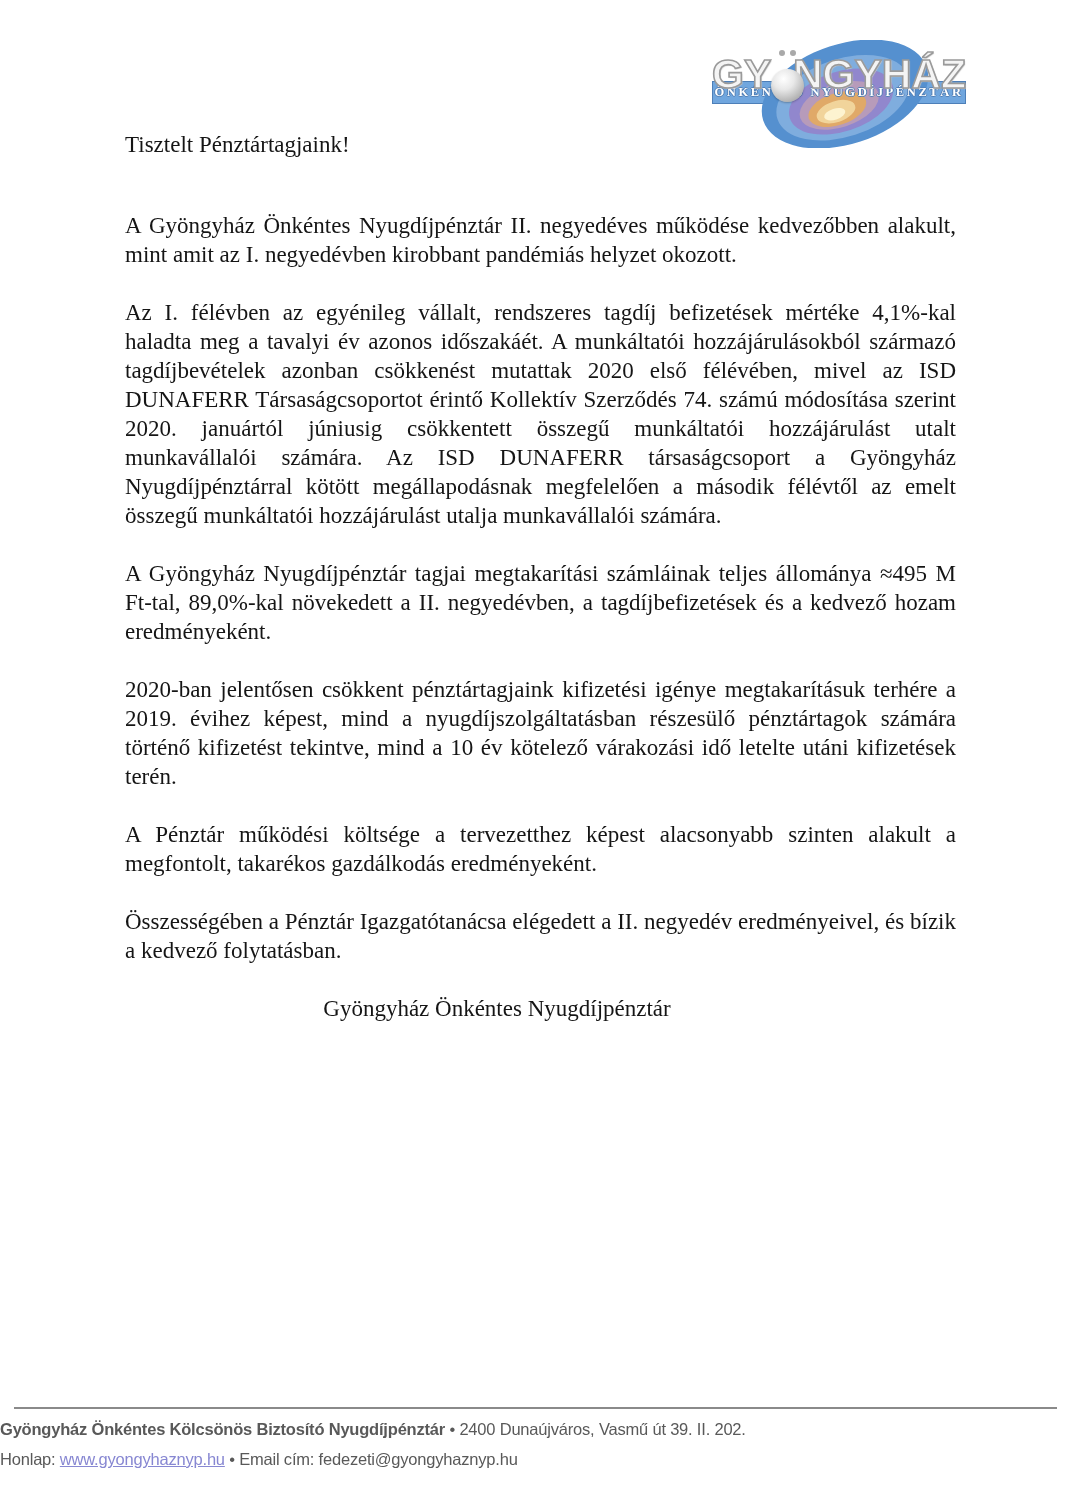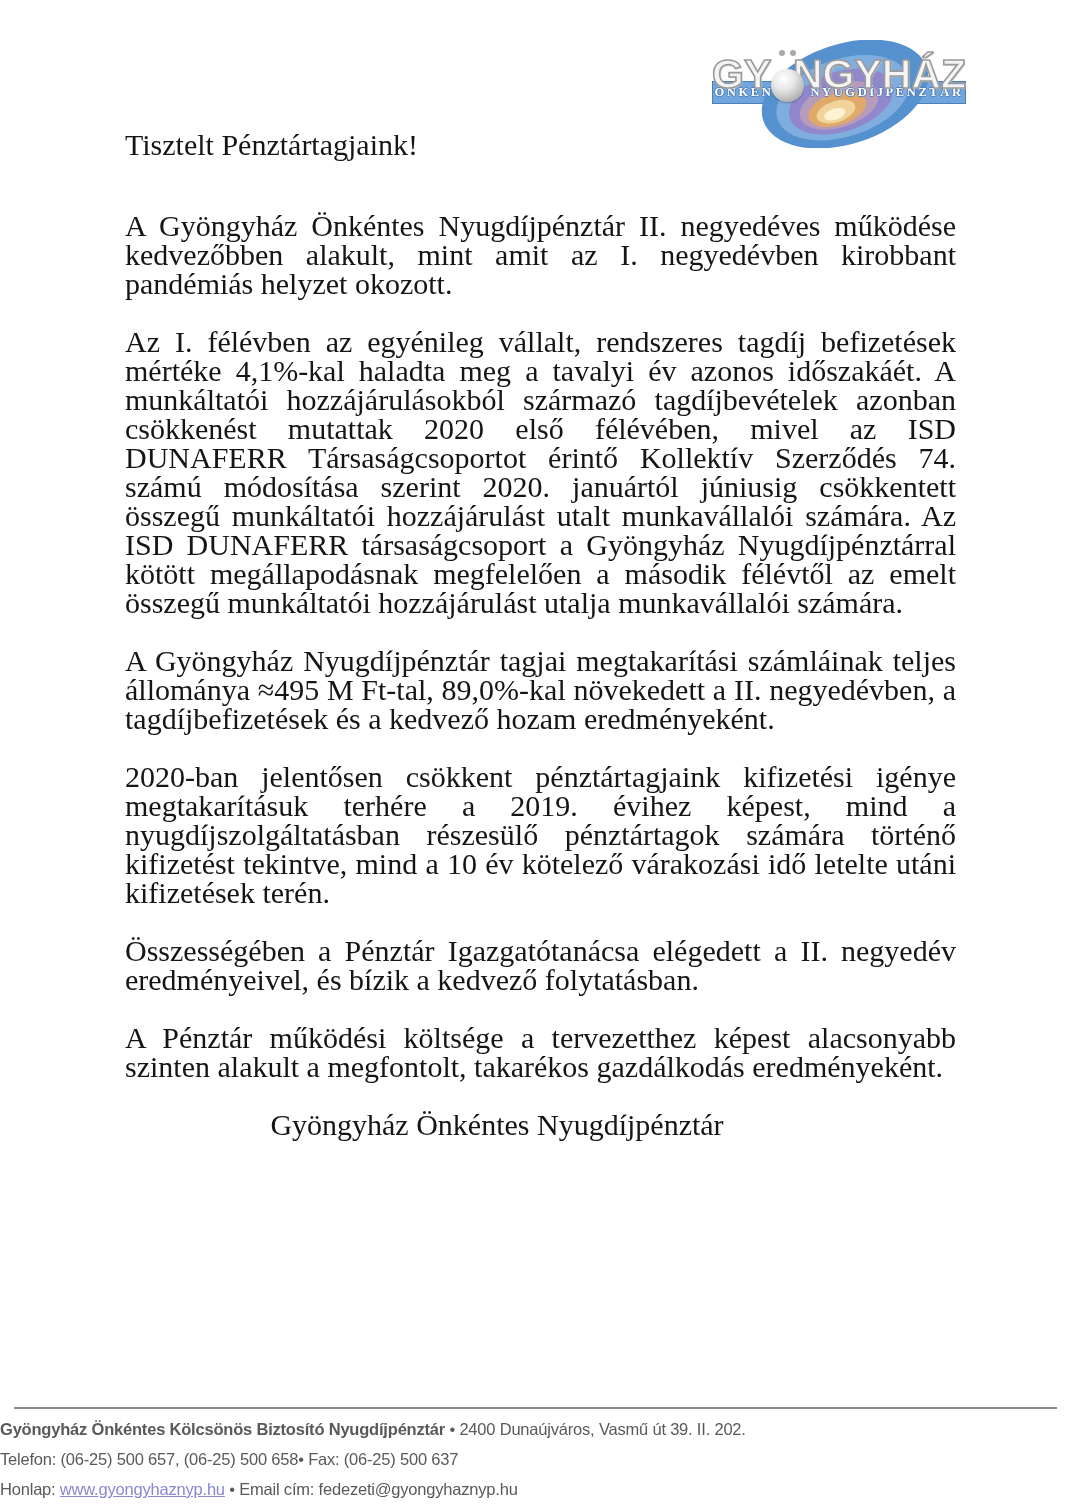--- a/index.html
+++ b/index.html
@@ -79,21 +79,21 @@
     background: #a9a9a9;
   }
   .umlaut-dot.d1 { left: 8px; }
   .umlaut-dot.d2 { left: 19px; }
 
   
   .letter {
     position: absolute;
     left: 125px; top: 130px;
     width: 831px;
-    font-size: 30px;
+    font-size: 23px;
     line-height: 29px;
   }
   .salutation { margin-bottom: 52px; }
   .letter p {
     text-align: justify;
     margin-bottom: 29px;
   }
   .signature {
     margin-top: 29px;
     text-align: center;
@@ -154,29 +154,28 @@
   </div>
 </div>
 
 <div class="letter">
   <div class="salutation">Tisztelt Pénztártagjaink!</div>
 
   <p>A Gyöngyház Önkéntes Nyugdíjpénztár II. negyedéves működése kedvezőbben alakult, mint amit az I. negyedévben kirobbant pandémiás helyzet okozott.</p>
   <p>Az I. félévben az egyénileg vállalt, rendszeres tagdíj befizetések mértéke 4,1%-kal haladta meg a tavalyi év azonos időszakáét. A munkáltatói hozzájárulásokból származó tagdíjbevételek azonban csökkenést mutattak 2020 első félévében, mivel az ISD DUNAFERR Társaságcsoportot érintő Kollektív Szerződés 74. számú módosítása szerint 2020. januártól júniusig csökkentett összegű munkáltatói hozzájárulást utalt munkavállalói számára. Az ISD DUNAFERR társaságcsoport a Gyöngyház Nyugdíjpénztárral kötött megállapodásnak megfelelően a második félévtől az emelt összegű munkáltatói hozzájárulást utalja munkavállalói számára.</p>
   <p>A Gyöngyház Nyugdíjpénztár tagjai megtakarítási számláinak teljes állománya ≈495 M Ft-tal, 89,0%-kal növekedett a II. negyedévben, a tagdíjbefizetések és a kedvező hozam eredményeként.</p>
   <p>2020-ban jelentősen csökkent pénztártagjaink kifizetési igénye megtakarításuk terhére a 2019. évihez képest, mind a nyugdíjszolgáltatásban részesülő pénztártagok számára történő kifizetést tekintve, mind a 10 év kötelező várakozási idő letelte utáni kifizetések terén.</p>
+  <p>A Pénztár működési költsége a tervezetthez képest alacsonyabb szinten alakult a megfontolt, takarékos gazdálkodás eredményeként.</p>
   <p>Összességében a Pénztár Igazgatótanácsa elégedett a II. negyedév eredményeivel, és bízik a kedvező folytatásban.</p>
-  <p>A Pénztár működési költsége a tervezetthez képest alacsonyabb szinten alakult a megfontolt, takarékos gazdálkodás eredményeként.</p>
 
   <div class="signature">Gyöngyház Önkéntes Nyugdíjpénztár</div>
 </div>
 
 <div class="footer-divider"></div>
 
 <div class="footer">
   <div>
     <span class="org">Gyöngyház Önkéntes Kölcsönös Biztosító Nyugdíjpénztár</span><span> • 2400 Dunaújváros, Vasmű út 39. II. 202.</span>
   </div>
-  <div>Telefon: (06-25) 500 657, (06-25) 500 658• Fax: (06-25) 500 637</div>
   <div>
     <span>Honlap: </span><a class="site-link" href="#">www.gyongyhaznyp.hu</a><span> • Email cím: </span><span>fedezeti@gyongyhaznyp.hu</span>
   </div>
 </div>
 
 </body></html>

